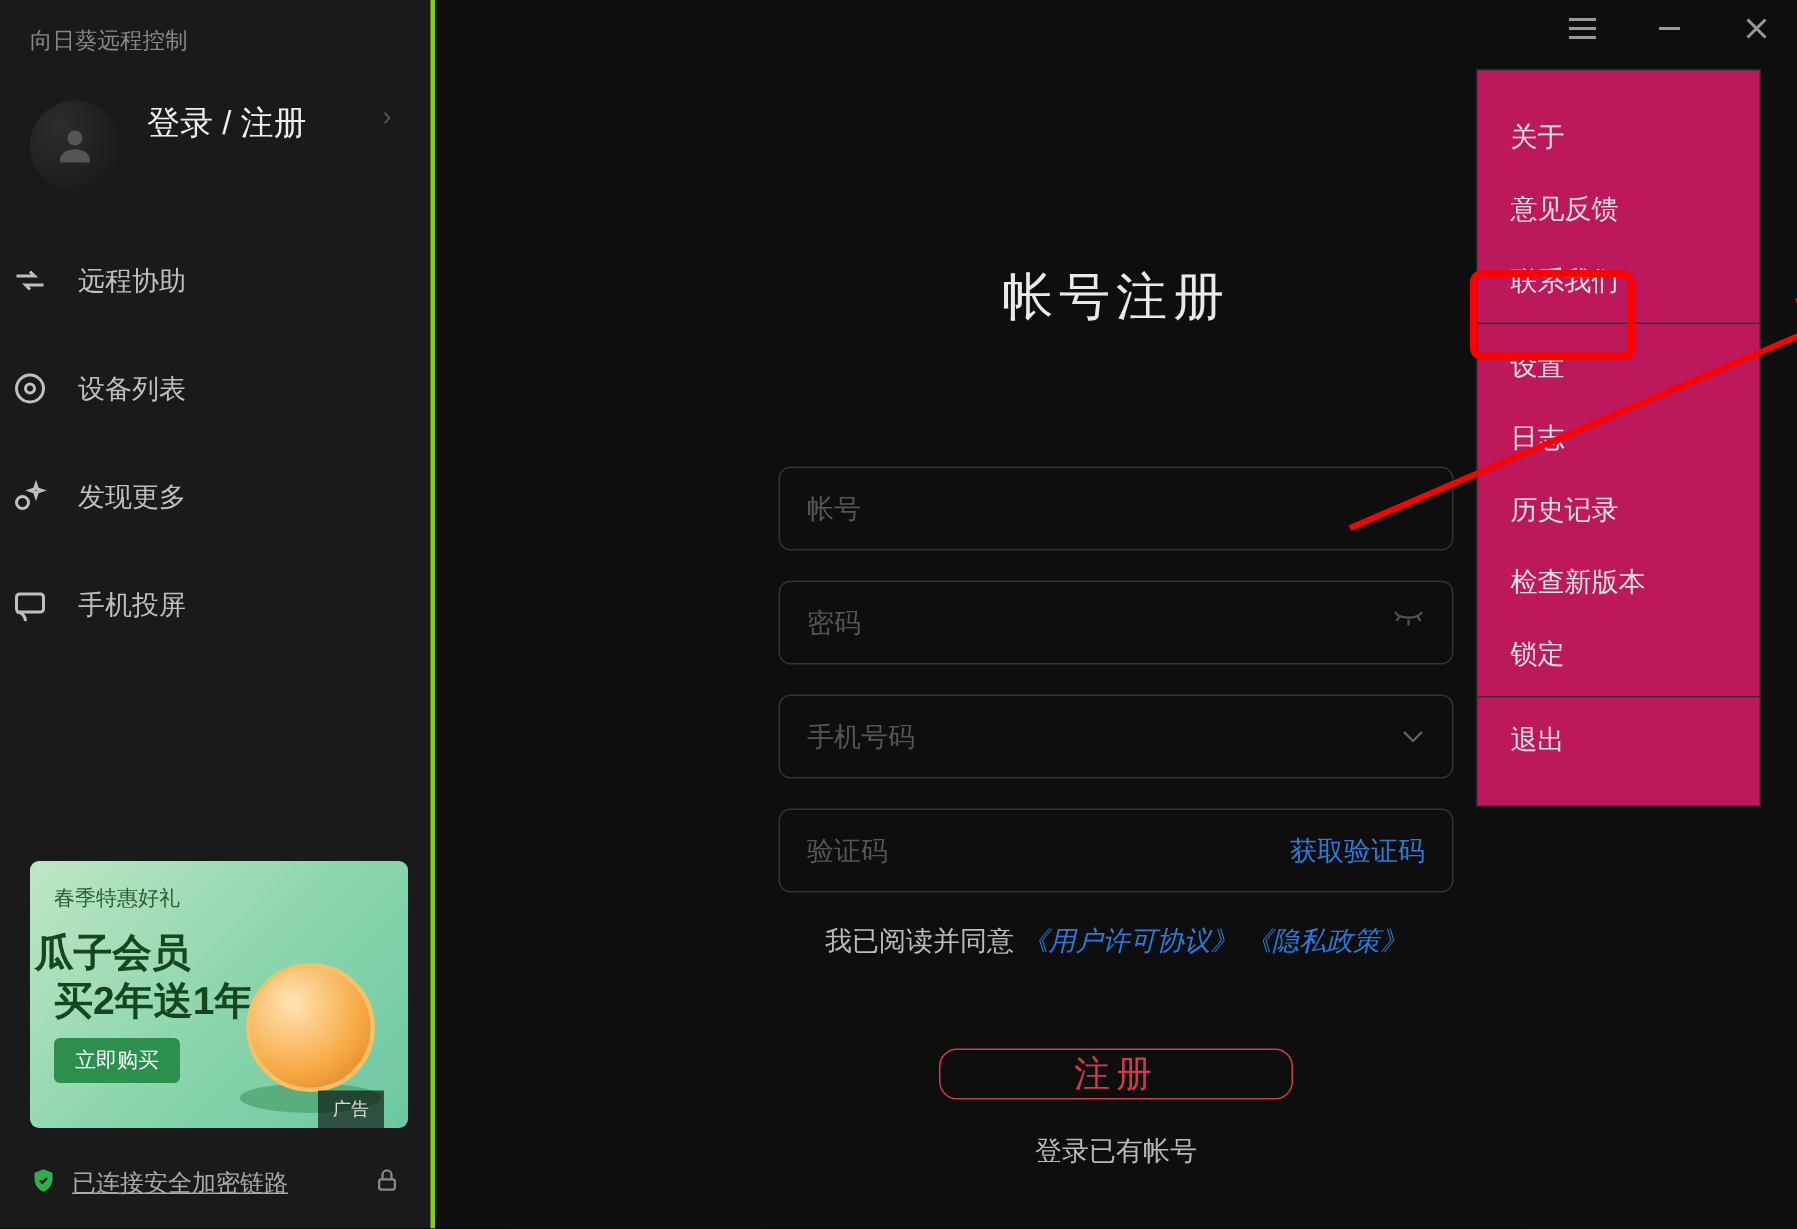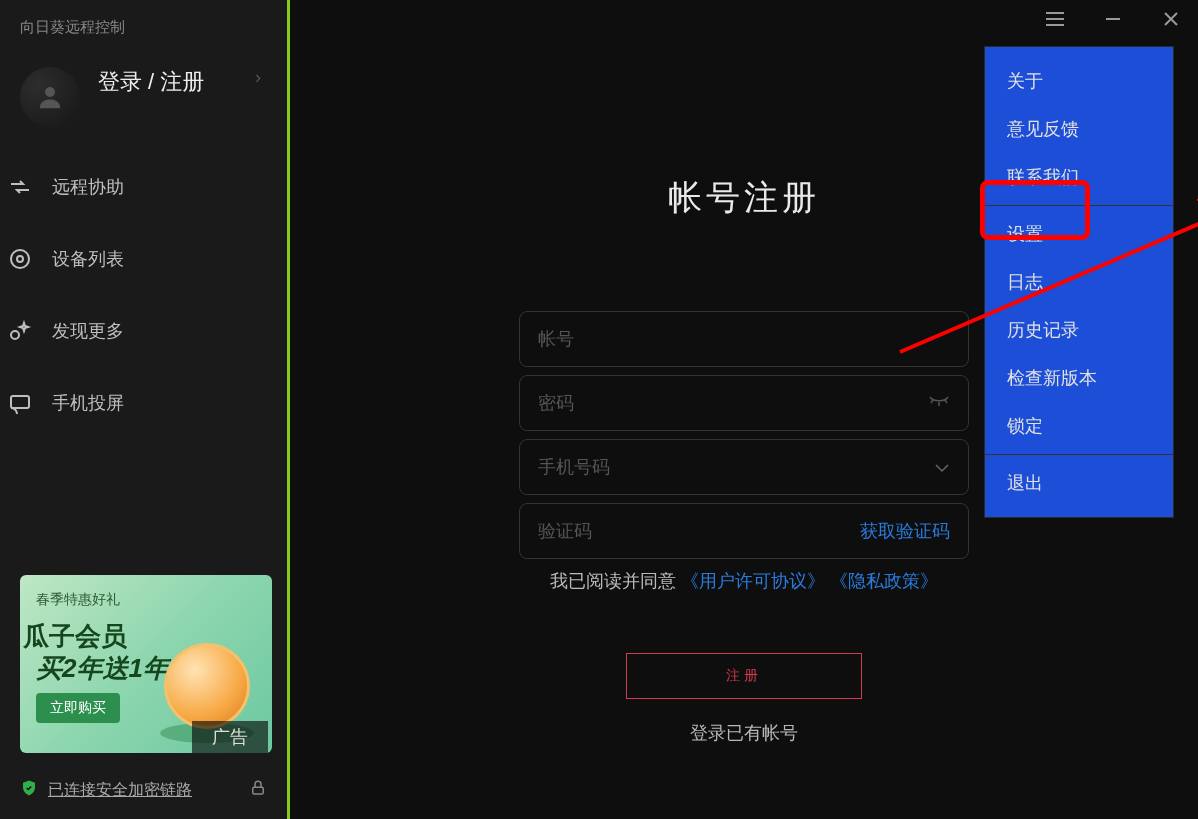--- a/index.html
+++ b/index.html
@@ -98,38 +98,37 @@
     font-size: 26px;
     font-weight: 700;
     color: #15461d;
   }
   .promo .big2 {
     position: absolute;
     top: 76px; left: 16px;
     font-size: 26px;
     font-weight: 700;
     color: #15461d;
-    font-style: italic;
   }
   .promo .buy {
     position: absolute;
     top: 118px; left: 16px;
     background: #2c8f4d;
     color: #fff;
     font-size: 14px;
     padding: 6px 14px;
     border-radius: 4px;
   }
   .promo .ad-badge {
     position: absolute;
-    right: 4px; bottom: 0;
+    right: 16px; bottom: 0;
     background: rgba(0,0,0,.6);
     color: #ddd;
-    font-size: 18px;
-    padding: 4px 20px;
+    font-size: 12px;
+    padding: 4px 10px;
   }
   .promo .coin {
     position:absolute;
     right:22px; bottom:24px;
     width:86px; height:86px;
     border-radius:50%;
     background: radial-gradient(circle at 35% 30%, #ffe3b3 0%, #f7a945 60%, #d97a1e 100%);
     border:3px solid #f3c26a;
   }
   .promo .pedestal{
@@ -188,21 +187,21 @@
     color: #eaeaea;
     font-size: 34px;
     letter-spacing: 4px;
     margin-bottom: 90px;
   }
   .field {
     width: 100%;
     height: 56px;
     border: 1px solid #333;
     border-radius: 8px;
-    margin-bottom: 8px;
+    margin-bottom: 20px;
     display: flex;
     align-items: center;
     padding: 0 18px;
     background: transparent;
   }
   .field input {
     flex: 1;
     background: transparent;
     border: none;
     outline: none;
@@ -214,50 +213,50 @@
   .get-code {
     color: #2a7bdc;
     font-size: 18px;
     cursor: pointer;
   }
   .agreement {
     color: #bbb;
     font-size: 18px;
     margin: 10px 0 60px 0;
   }
-  .agreement a { color: #2a7bdc; text-decoration: none; }
+  .agreement a { color: #2a7bdc; text-decoration: none; font-style: italic; }
   .submit-btn {
     width: 236px;
-    height: 46px;
+    height: 34px;
     margin: 0 auto 22px auto;
     border: 1px solid #d03a4a;
     color: #d03a4a;
     display: flex;
     align-items: center;
     justify-content: center;
-    border-radius: 0;
-    font-size: 14px;
+    border-radius: 12px;
+    font-size: 24px;
     cursor: pointer;
     letter-spacing: 4px;
   }
   .login-exist {
     color: #b8b8b8;
     font-size: 18px;
     cursor: pointer;
   }
 
   
   .menu {
     position: absolute;
     top: 46px;
     right: 24px;
     width: 190px;
-    background: #1d4ed8;
+    background: #be185d;
     border: 1px solid #2a2a2a;
-    padding: 10px 0;
+    padding: 20px 0;
     z-index: 50;
   }
   .menu-item {
     padding: 12px 22px;
     color: #e2e2e2;
     font-size: 18px;
     cursor: pointer;
   }
   .menu-div {
     height: 1px;

